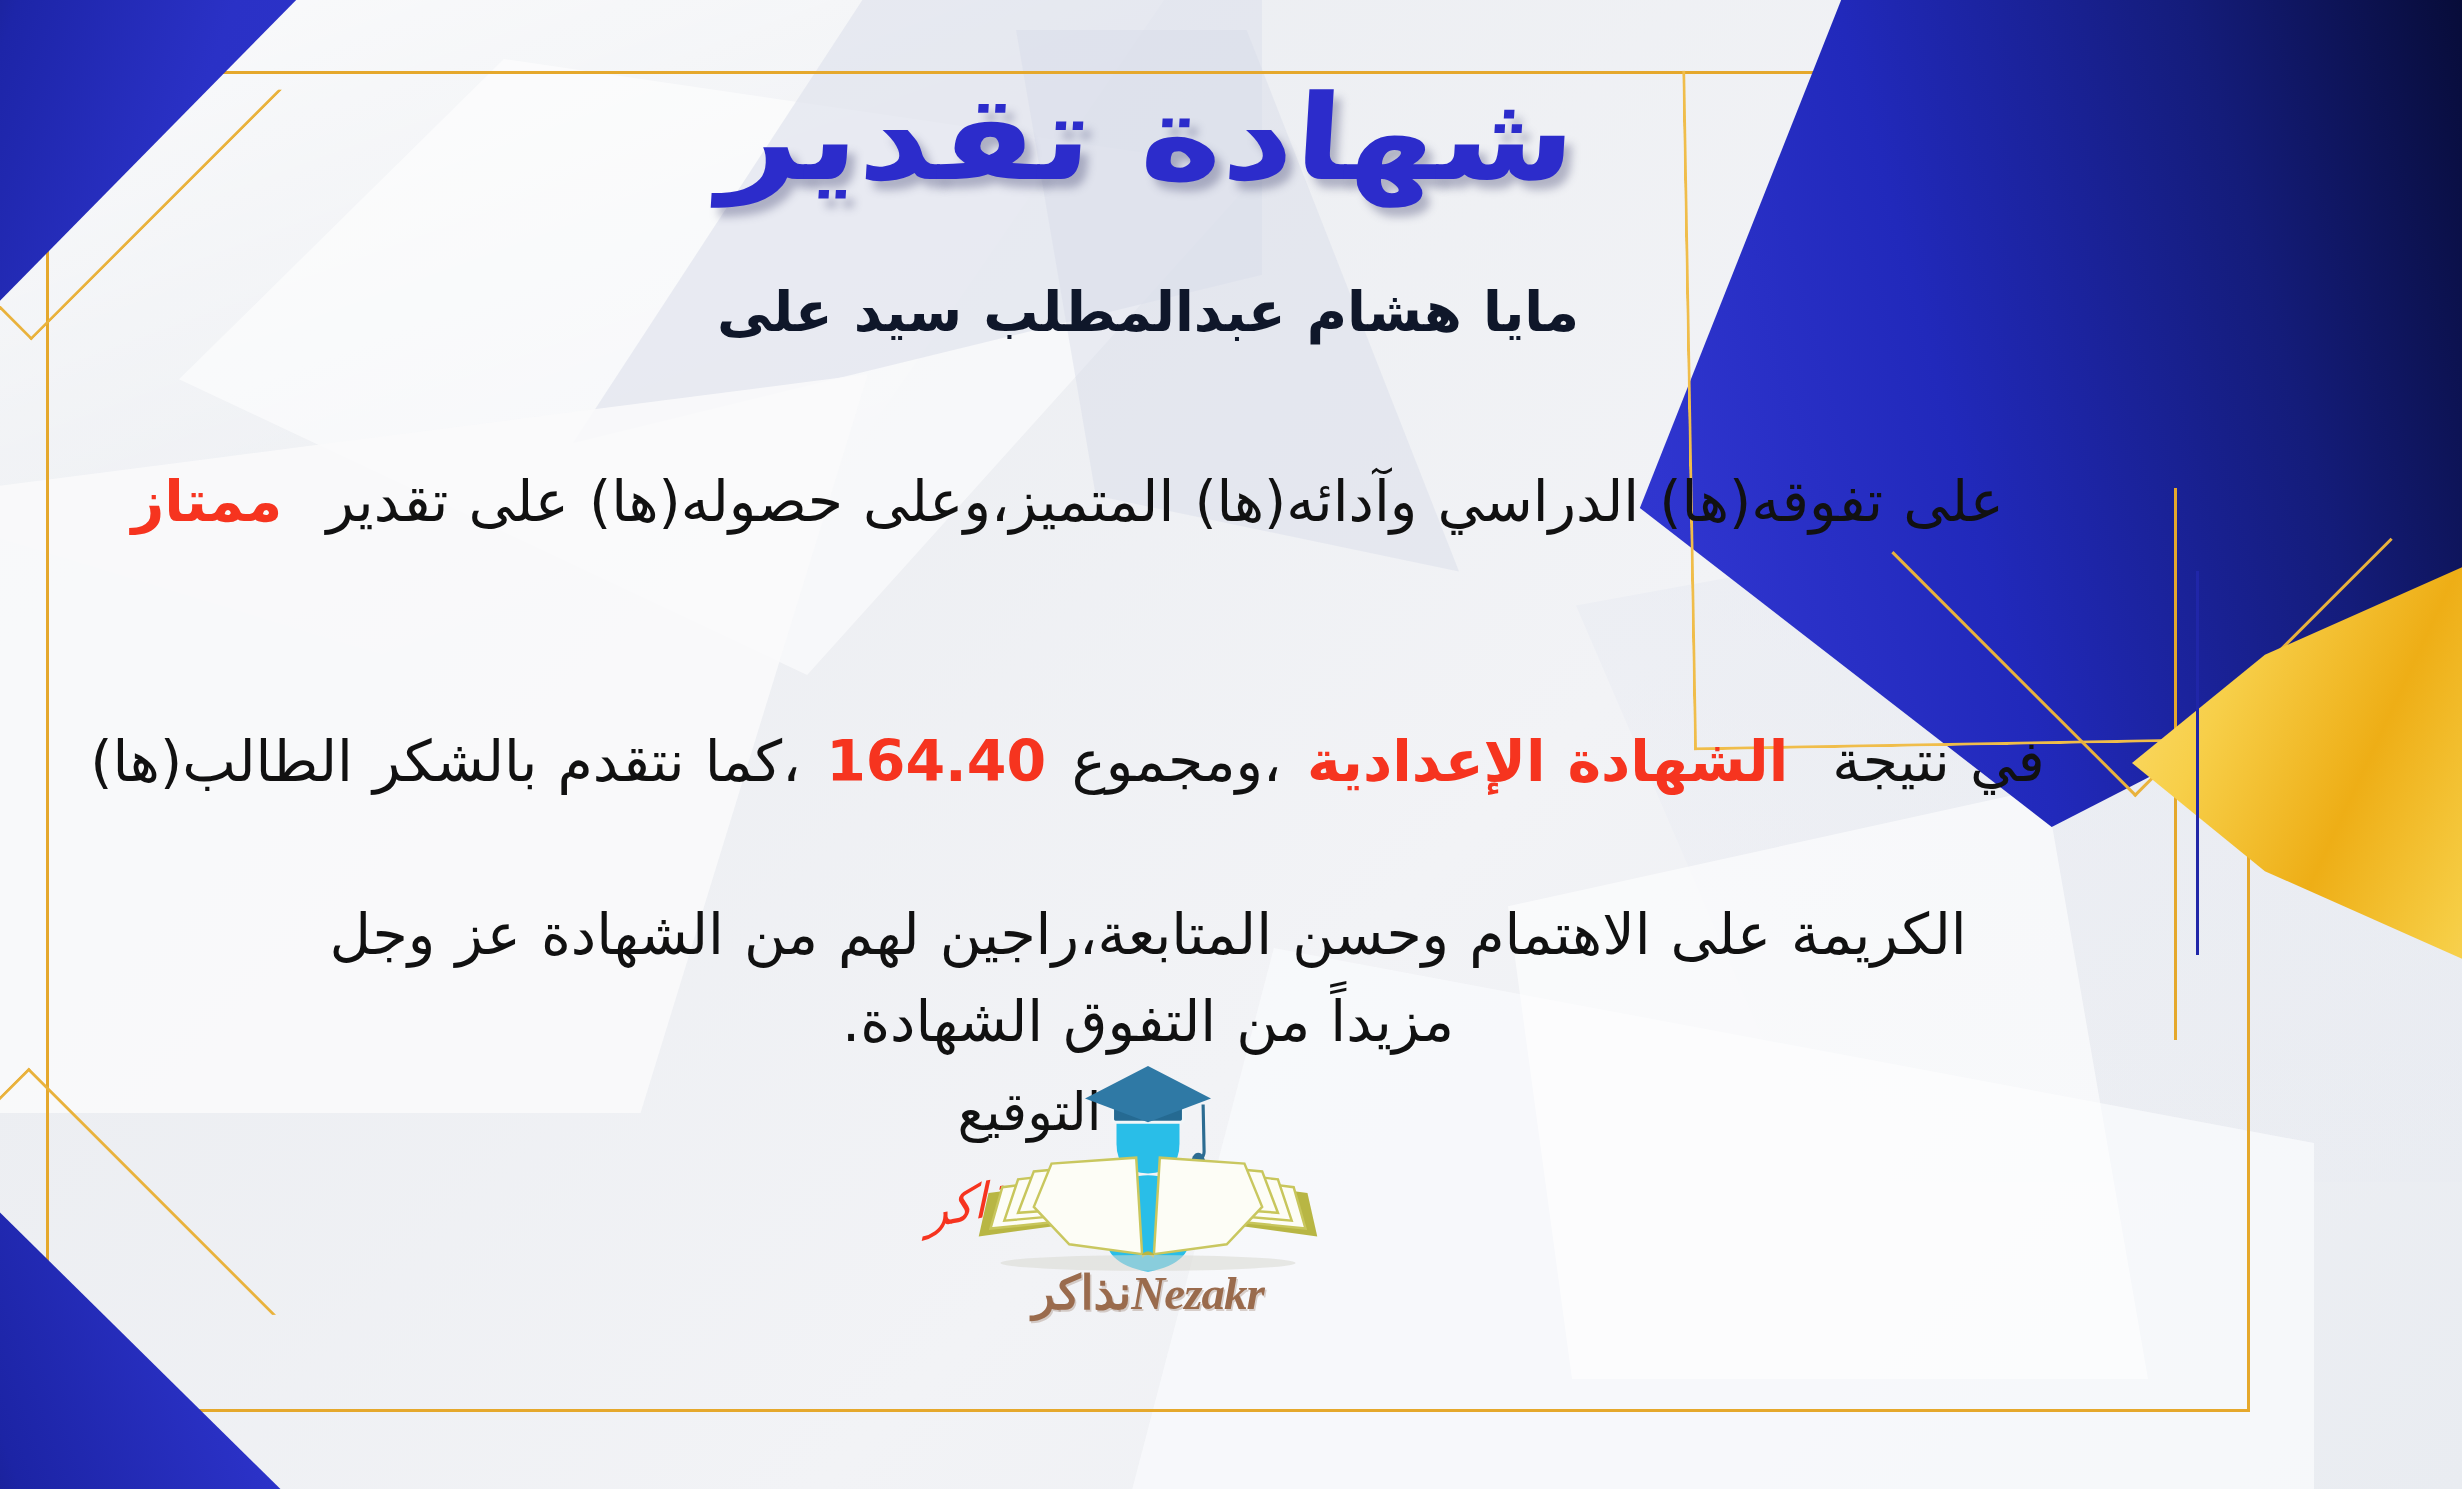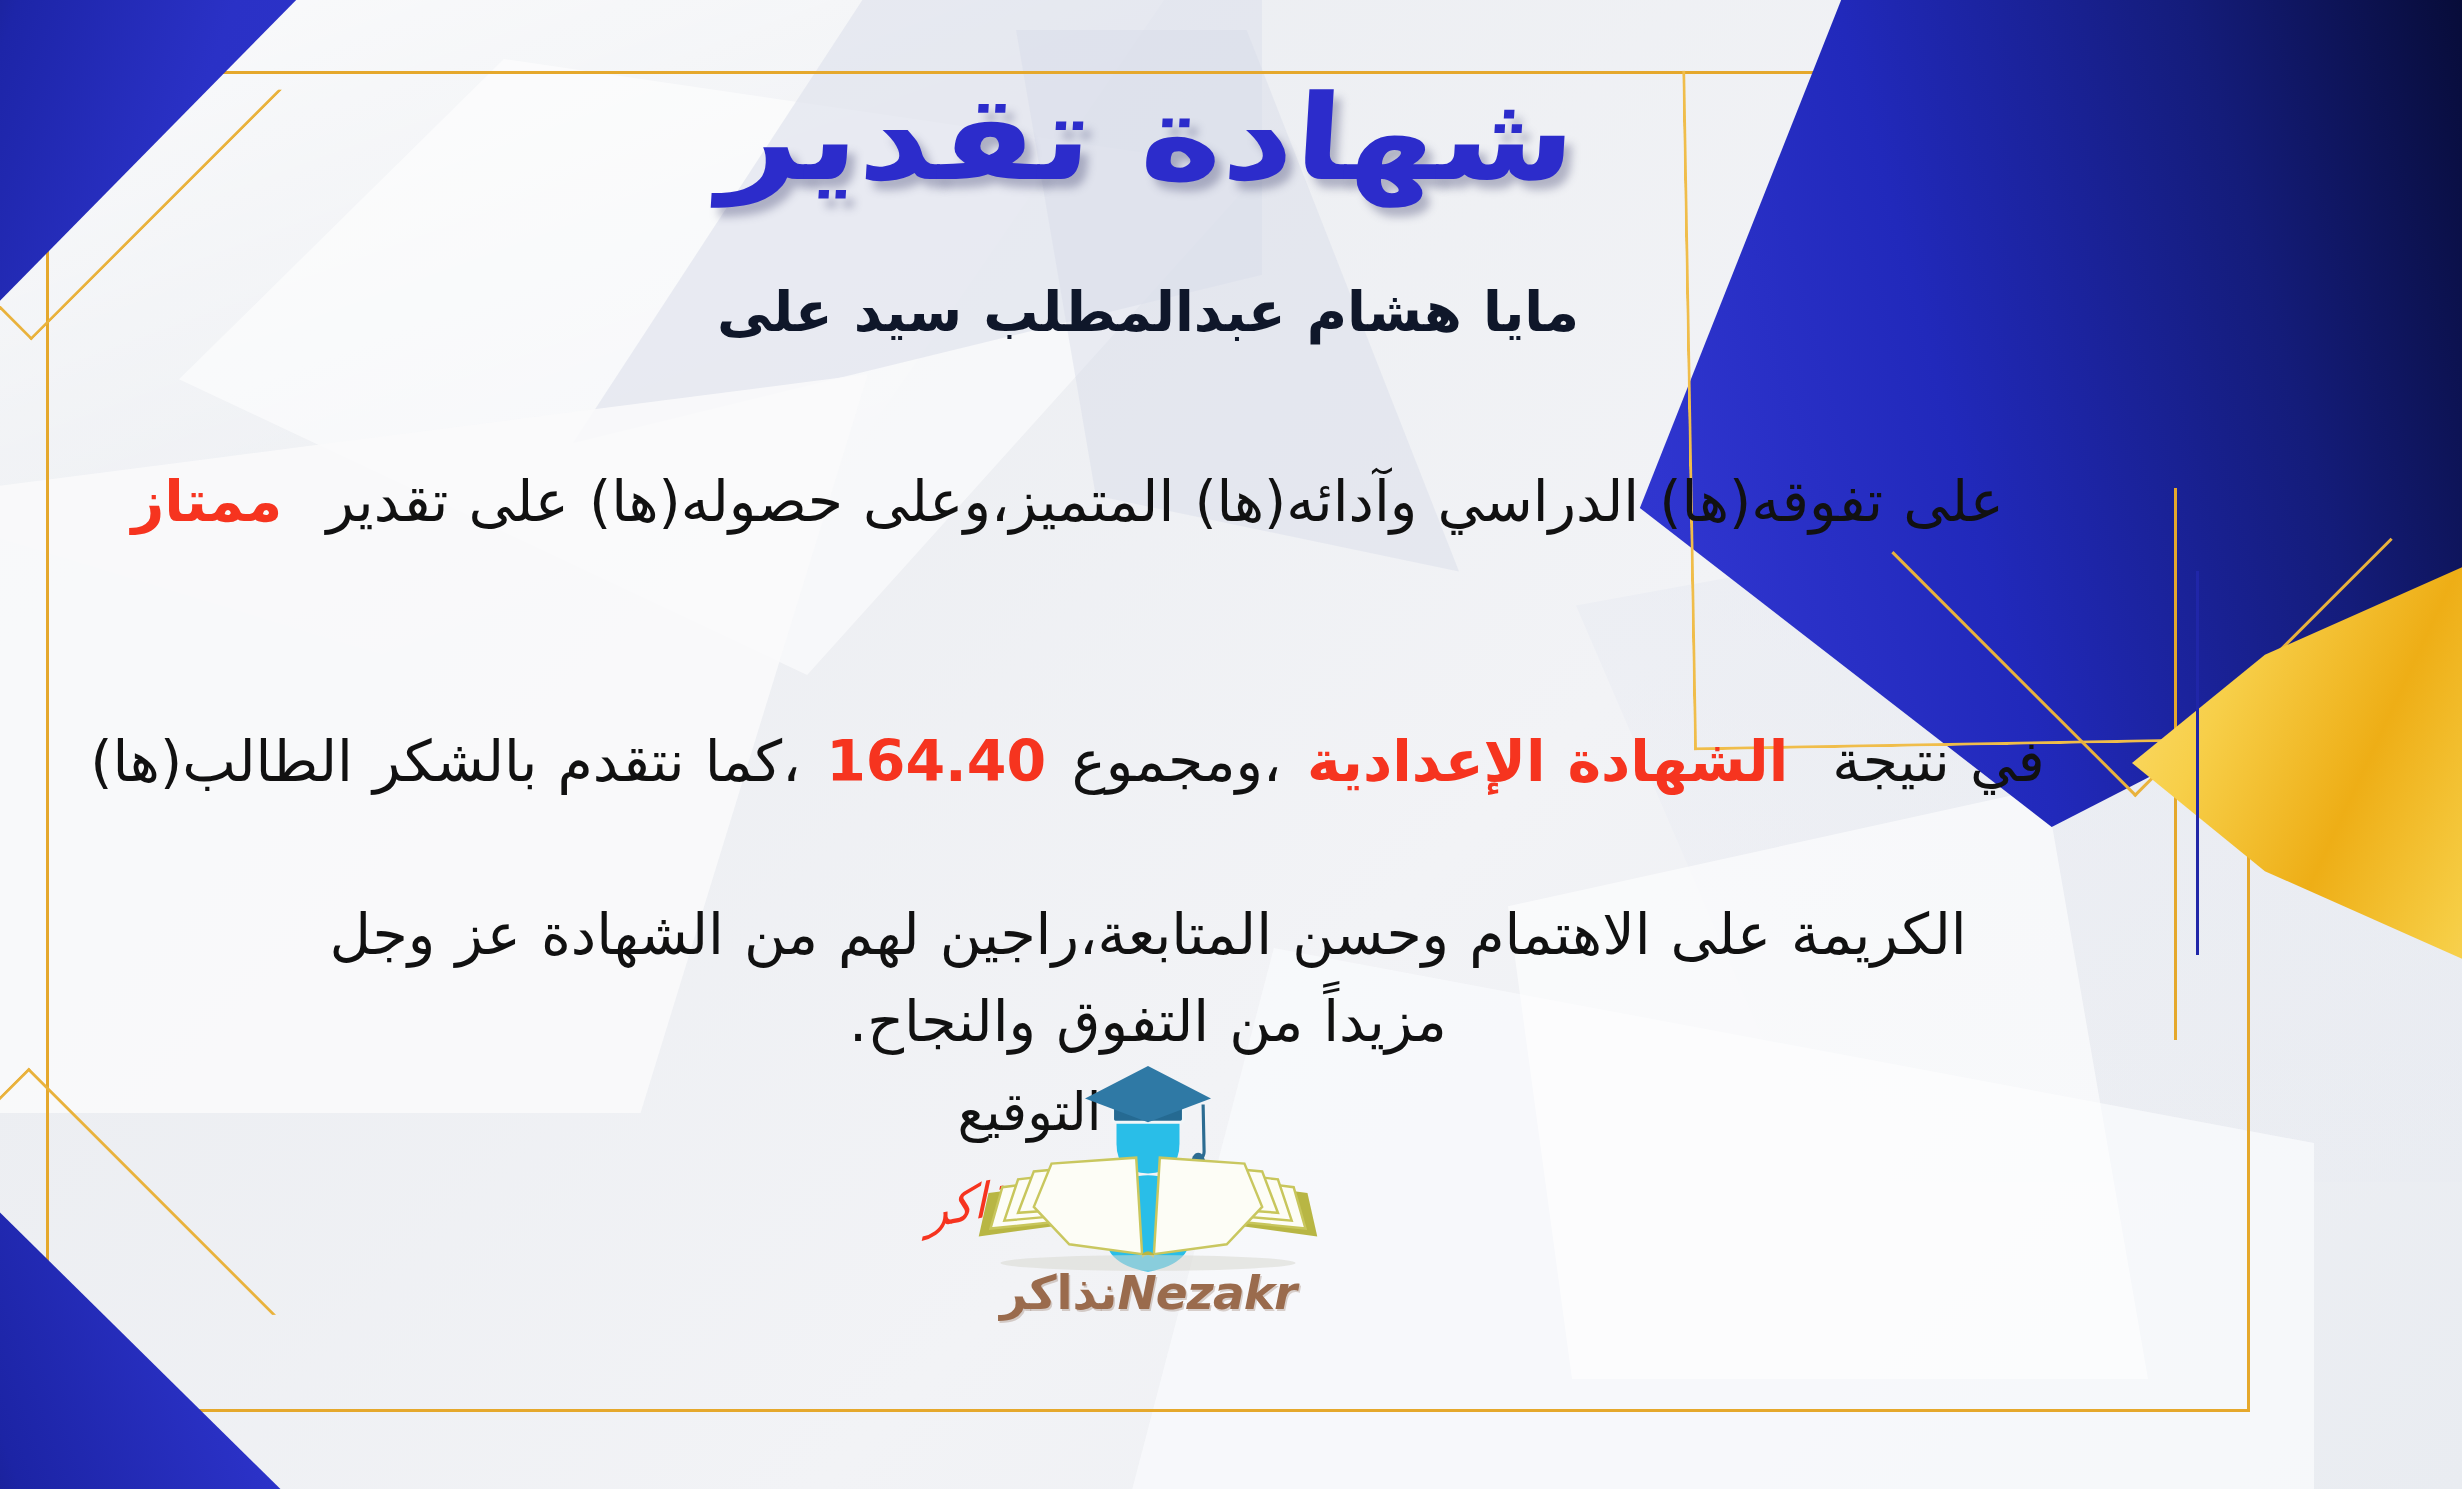--- a/index.html
+++ b/index.html
@@ -279,20 +279,21 @@
   }
   .logo-mark { width: 374px; height: 212px; display: block; margin: 0 auto; }
   .logo-wordmark {
     margin-top: -7.9px;
     font-size: 47px;
     font-weight: bold;
     color: #9a6b4d;
     letter-spacing: -1px;
     white-space: nowrap;
     text-shadow: 1.5px 1.5px 0 rgba(120,80,55,0.25);
+    font-family: Liberation Serif, serif;
   }
   .logo-wordmark .latin { font-style: italic; }
 </style>
 </head>
 <body>
 
 <div class="certificate">
 
   <div class="bg-base"></div>
   <div class="facet facet-a"></div>
@@ -344,21 +345,21 @@
       <div class="line line-body">
         <span>على تفوقه(ها) الدراسي وآدائه(ها) المتميز،وعلى حصوله(ها) على تقدير</span><span class="sp-wide"></span><span class="hl">ممتاز</span>
       </div>
 
       <div class="line line-body">
         <span>في نتيجة</span><span class="sp-wide"></span><span class="hl">الشهادة الإعدادية</span><span class="sp-mid"></span><span>،ومجموع</span><span class="sp-mid"></span><span class="hl">164.40</span><span class="sp-mid"></span><span>،كما نتقدم بالشكر الطالب(ها)</span>
       </div>
 
       <div class="line line-body">الكريمة على الاهتمام وحسن المتابعة،راجين لهم من الشهادة عز وجل</div>
 
-      <div class="line line-body">مزيداً من التفوق والنجاح.</div>
+      <div class="line line-body">مزيداً من التفوق الشهادة.</div>
     </div>
   </div>
 
   <div class="footer">
 
     <div class="signature-area">
       <div class="signature-label">التوقيع</div>
       <div class="signature-mark">موقع نذاكر</div>
     </div>
 

